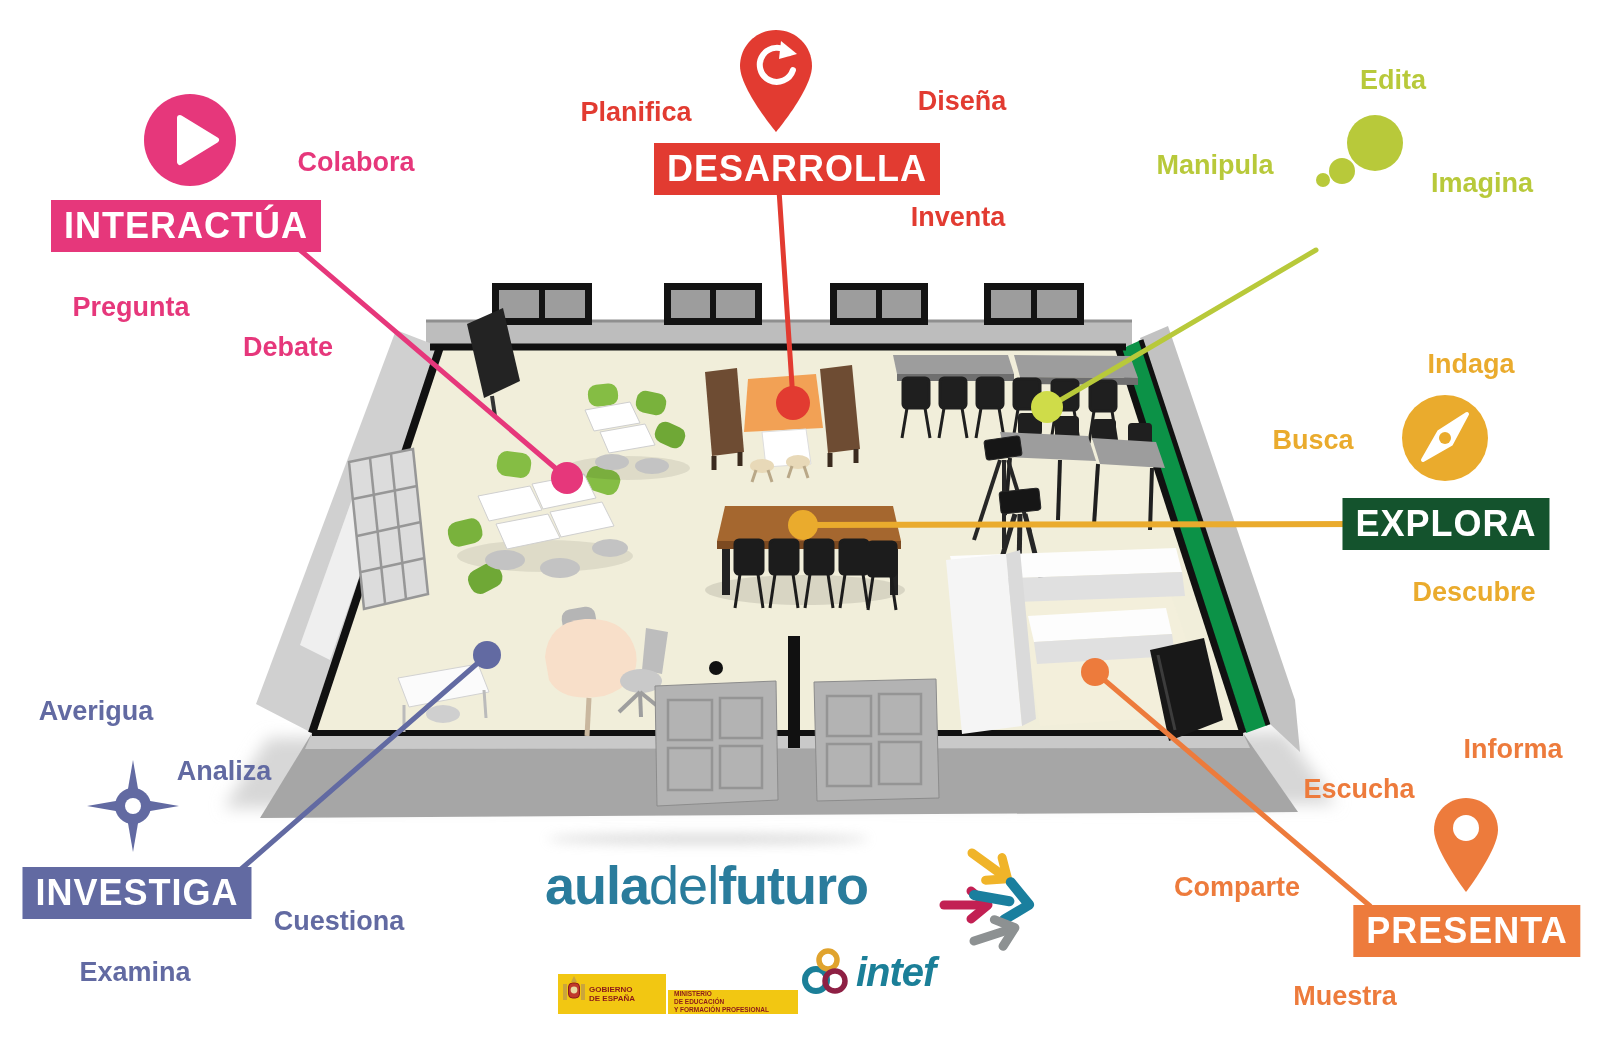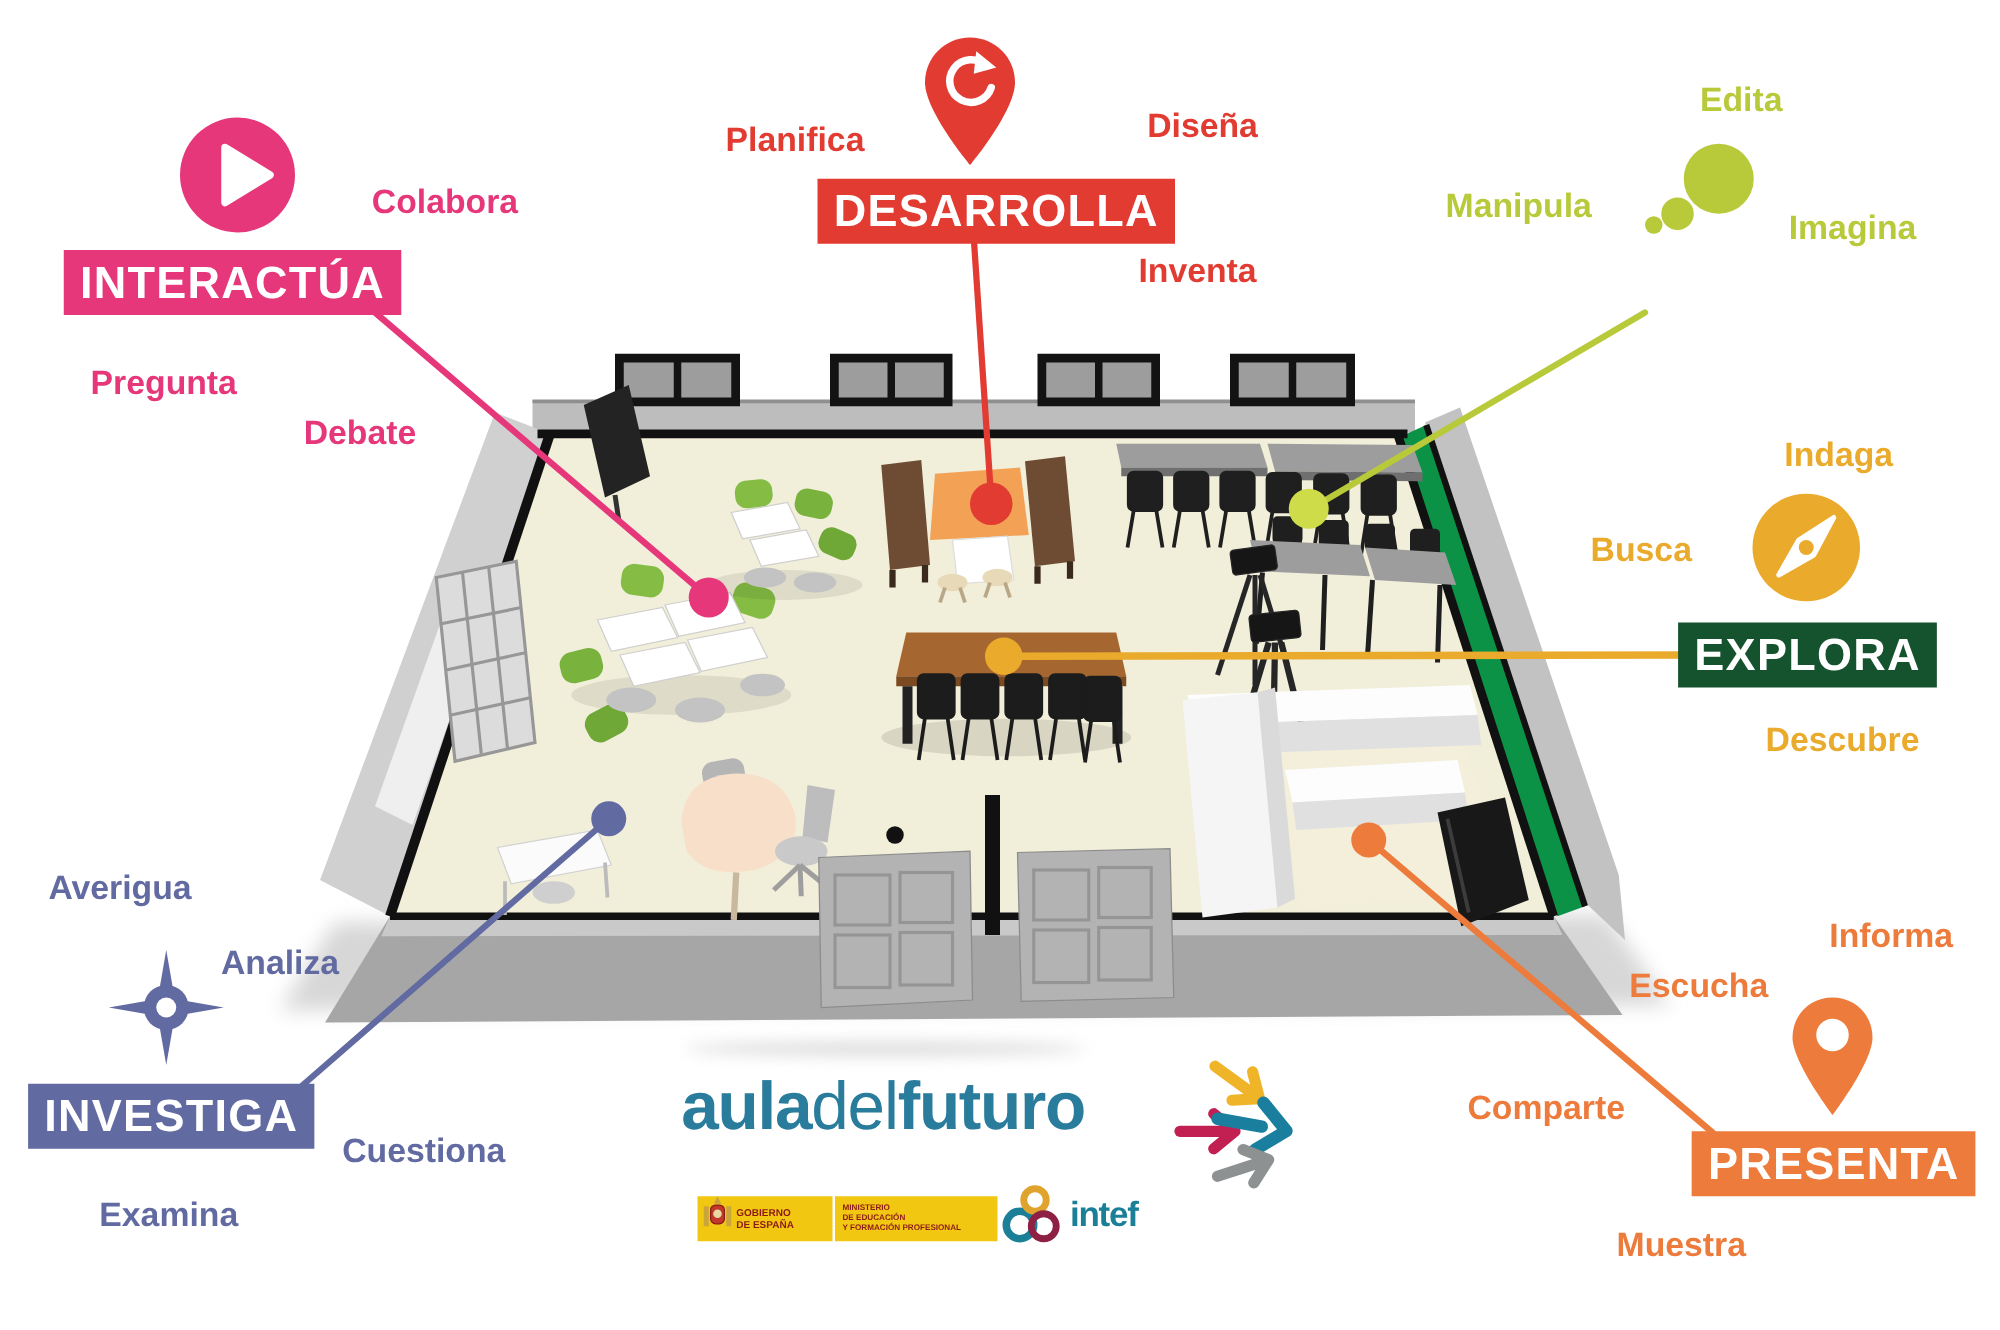--- a/index.html
+++ b/index.html
@@ -15,28 +15,28 @@
   .zlabel{position:absolute;transform:translate(-50%,-50%);color:#fff;font-weight:bold;
           font-size:36px;letter-spacing:1px;line-height:1;padding:8px 13px;white-space:nowrap;}
   .bg-pink{background:#e6377b}.bg-red{background:#e23b31}.bg-green{background:#b8c93a}
   .bg-amber{background:#14532d}.bg-orange{background:#ed7b3c}.bg-slate{background:#626aa2}
   .icon{position:absolute;}
   
   .wordmark{position:absolute;left:545px;top:858px;font-size:54px;letter-spacing:-1px;
             color:#2a7c9c;line-height:1;white-space:nowrap;}
   .wordmark .b{font-weight:bold;}
   .logo-shadow{position:absolute;background:#b9b9b9;filter:blur(6px);opacity:.55;border-radius:50%;}
-  .gov{position:absolute;left:558px;top:957px;display:flex;height:36px;}
+  .gov{position:absolute;left:558px;top:957px;display:flex;height:57px;align-items:flex-end;}
   .gov .cell{background:#f2c712;color:#8b1a1a;display:flex;align-items:center;}
   .gov .cell1{width:100px;padding:0 4px;gap:3px;}
   .gov .cell2{width:118px;margin-left:2px;padding:0 6px;}
   .gov .gname{font-size:8px;font-weight:bold;line-height:1.15;}
   .gov .mname{font-size:6.5px;font-weight:bold;line-height:1.25;}
   .intef{position:absolute;left:800px;top:944px;display:flex;align-items:center;gap:6px;}
-  .intef .t{font-size:28px;font-weight:bold;color:#1b7f98;line-height:1;letter-spacing:-1px;}
+  .intef .t{font-size:40px;font-weight:bold;color:#1b7f98;line-height:1;letter-spacing:-1px;font-style:italic;}
 </style>
 </head>
 <body>
 
 <div class="stage">
 
   <svg class="plan" viewBox="0 0 1600 1064">
     <defs>
         <filter id="soft" x="-20%" y="-20%" width="140%" height="140%">
       <feGaussianBlur stdDeviation="8"></feGaussianBlur>

